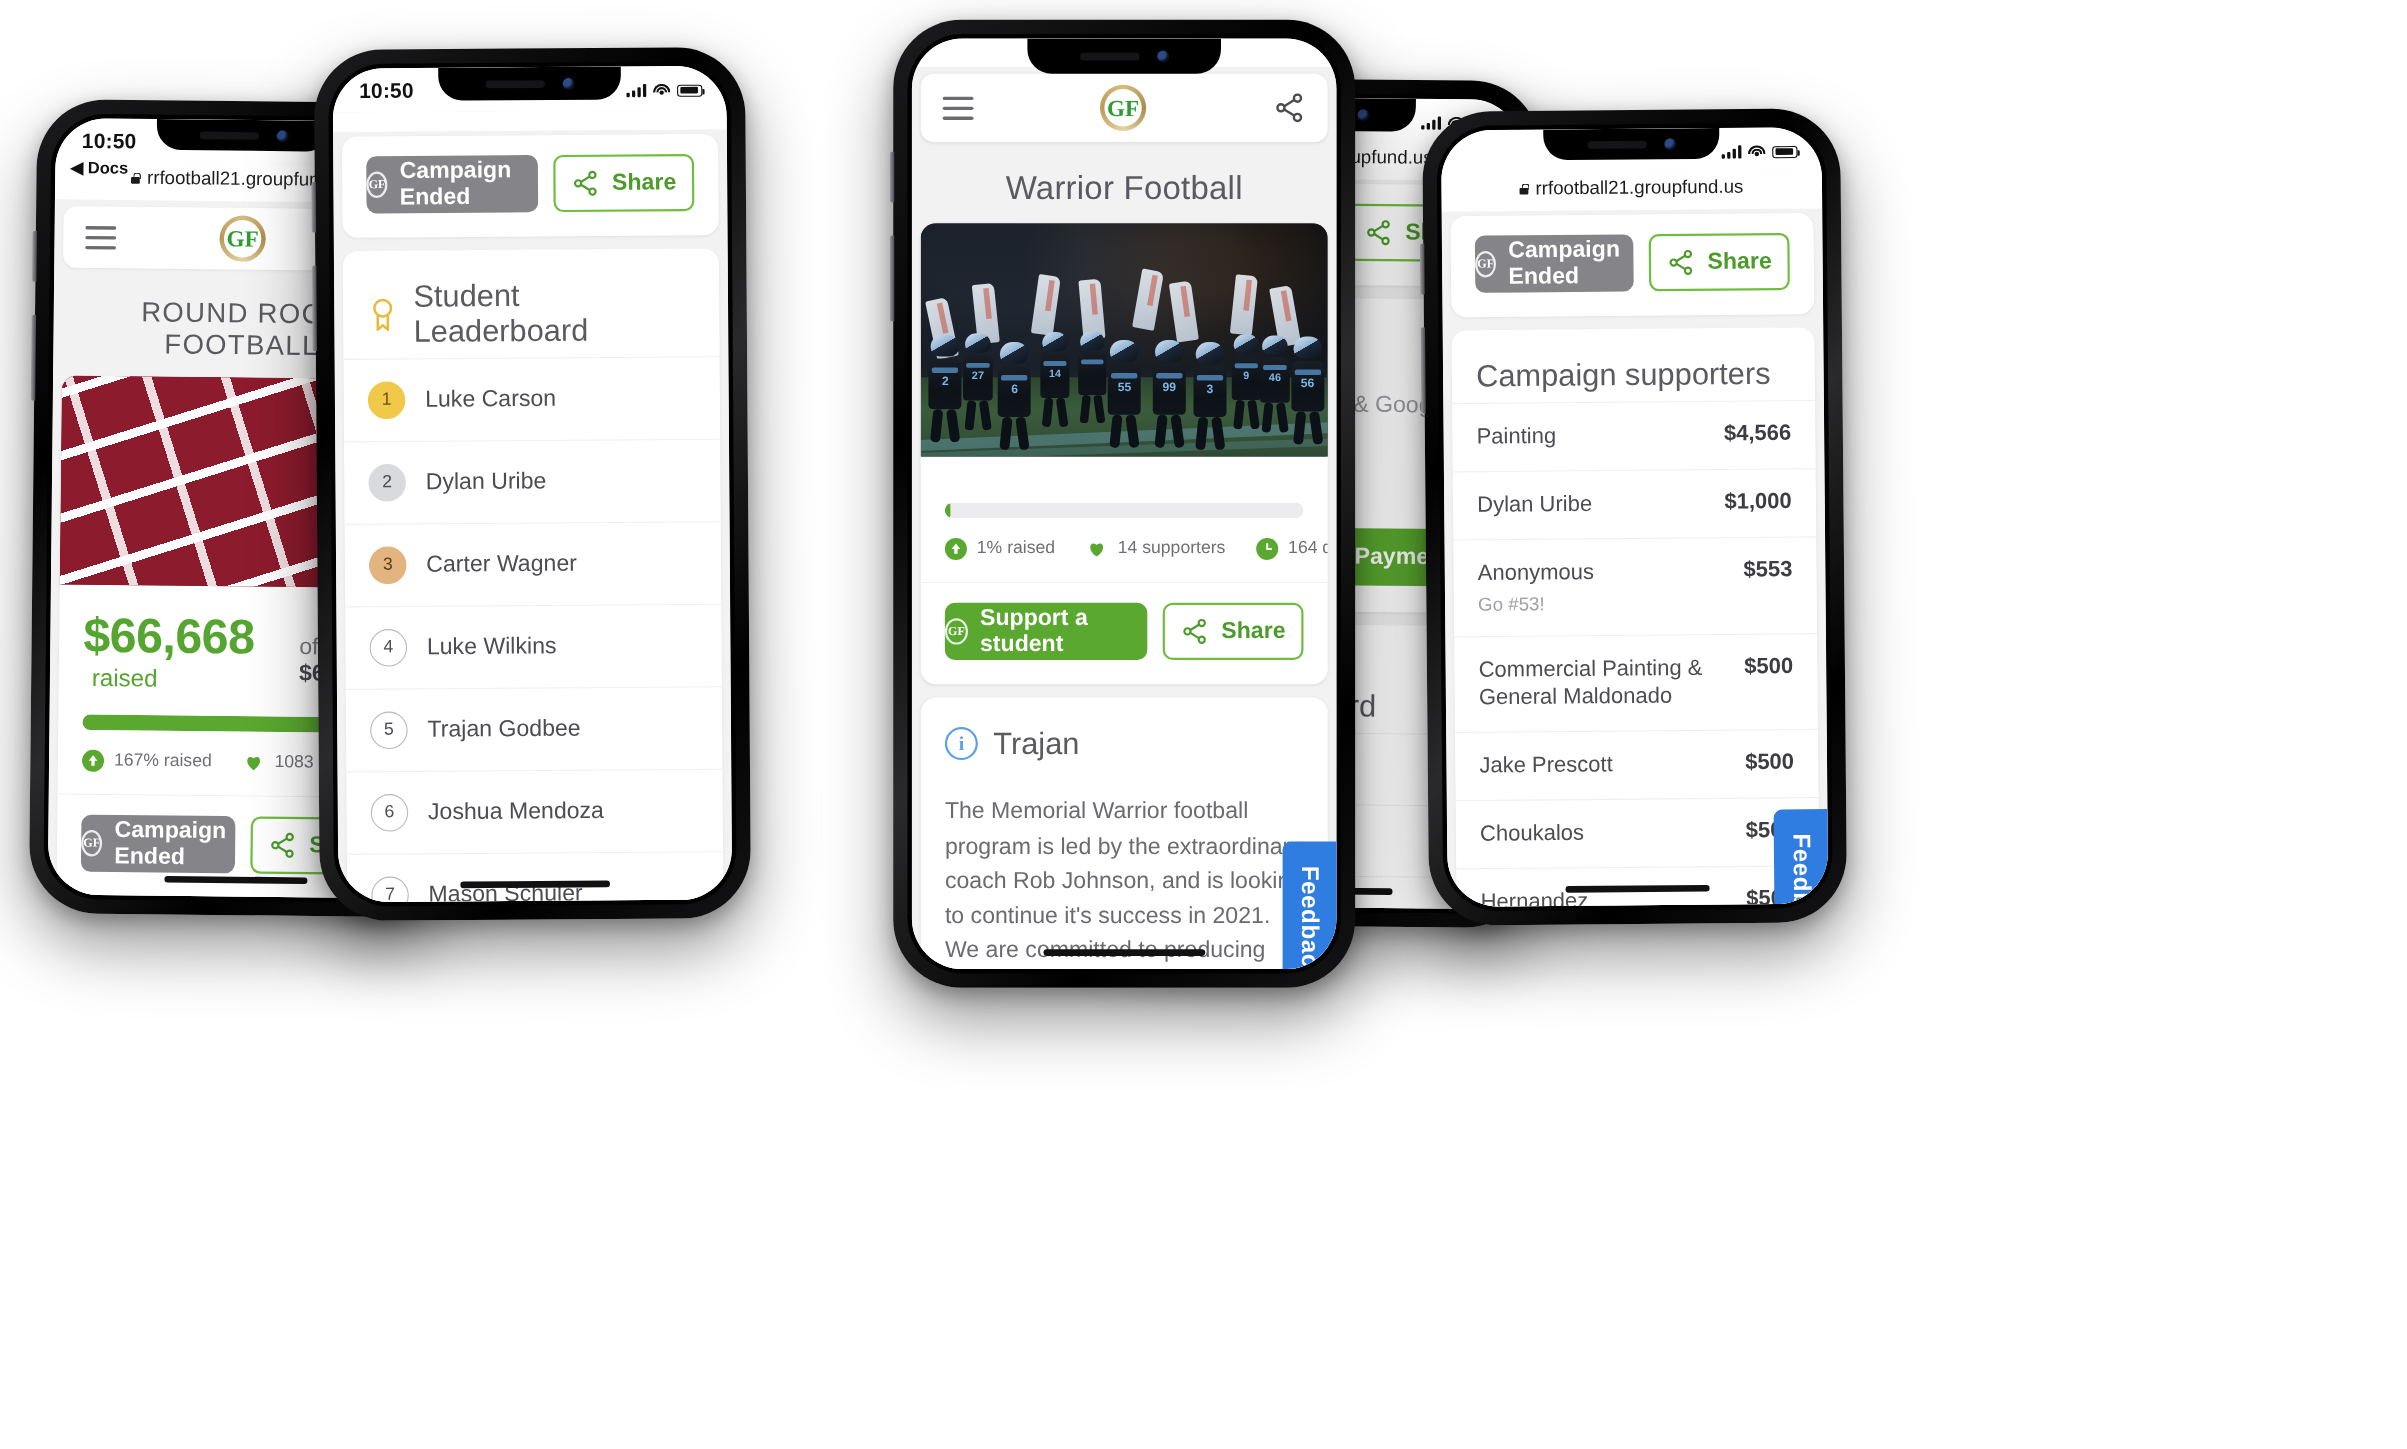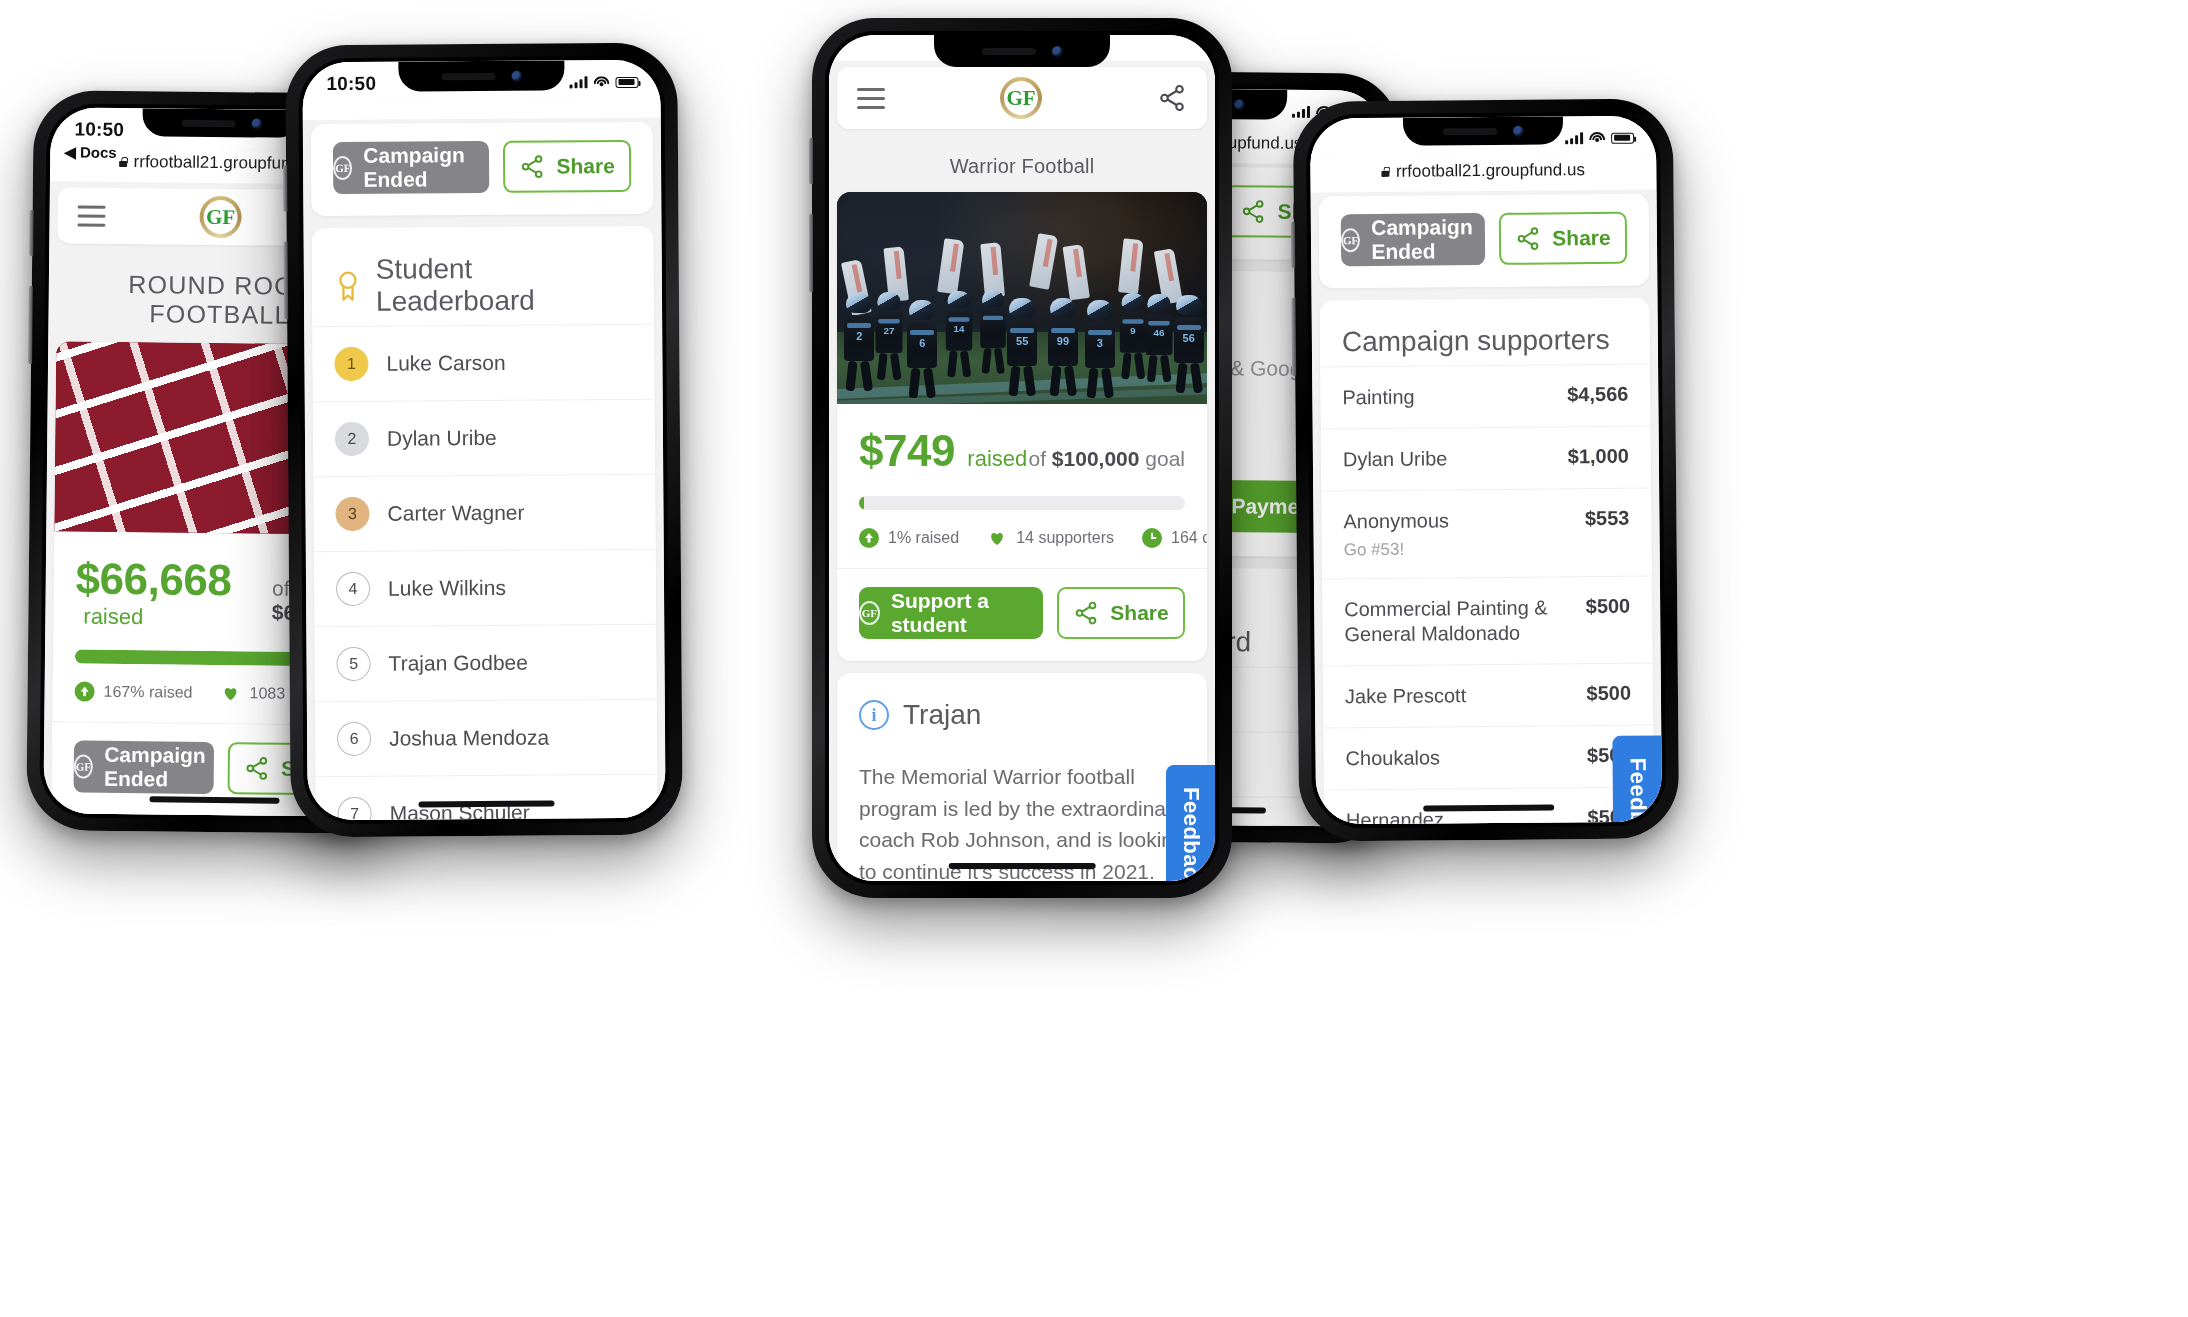--- a/index.html
+++ b/index.html
@@ -91,21 +91,21 @@
     width: 42px; height: 42px; border-radius: 50%;
     background: conic-gradient(#d6bd7f,#a98e4f,#e4d3a3,#b99a58,#d6bd7f);
     display:flex;align-items:center;justify-content:center;
     position:relative;
   }
   .logo::before{content:"";position:absolute;inset:4px;border-radius:50%;background:#fff;}
   .logo-gf{position:relative;font-size:21px;font-weight:700;color:#2e9b33;line-height:1;font-family:"Liberation Serif",serif;}
   .share-ic { width: 26px; height: 26px; }
 
   .pagetitle {
-    text-align:center; font-size: 20px; color:#5a5a60; padding: 26px 10px 14px;
+    text-align:center; font-size: 30px; color:#5a5a60; padding: 26px 10px 14px;
     letter-spacing:.2px; font-weight:400;
   }
   .pagetitle.upper { font-size: 25px; letter-spacing:1.2px; }
 
   .card { background:#fff; margin: 0 8px 12px; border-radius: 14px; overflow:hidden;
           box-shadow: 0 1px 3px rgba(0,0,0,.07); }
 
   .statblock { padding: 22px 22px 20px; }
   .amtrow { display:flex; align-items:baseline; justify-content:space-between; }
   .amt { font-size: 44px; font-weight: 800; color:#57a531; letter-spacing:-.5px; }
@@ -766,31 +766,20 @@
                     <span class="num">56</span>
                   </div>
                   <div class="legs">
                     <i></i>
                     <i></i>
                   </div>
                 </div>
             </div>
 
             <div class="statblock">
-              <div class="amtrow">
-                <div>
-                  <span class="amt">$749</span>
-                  <span class="amt-lbl">raised</span>
-                </div>
-                <div class="goal">
-                  <span>of</span>
-                  <b>$100,000</b>
-                  <span>goal</span>
-                </div>
-              </div>
               <div class="pbar">
                   <i style="width:1.6%"></i>
                 </div>
               <div class="metrics">
                 <div class="metric">
                   <span class="mic">
                     <svg viewBox="0 0 20 20">
                         <path d="M10 5 L14 10 H11.5 V14.5 H8.5 V10 H6 Z" fill="#fff"></path>
                       </svg>
                   </span>

